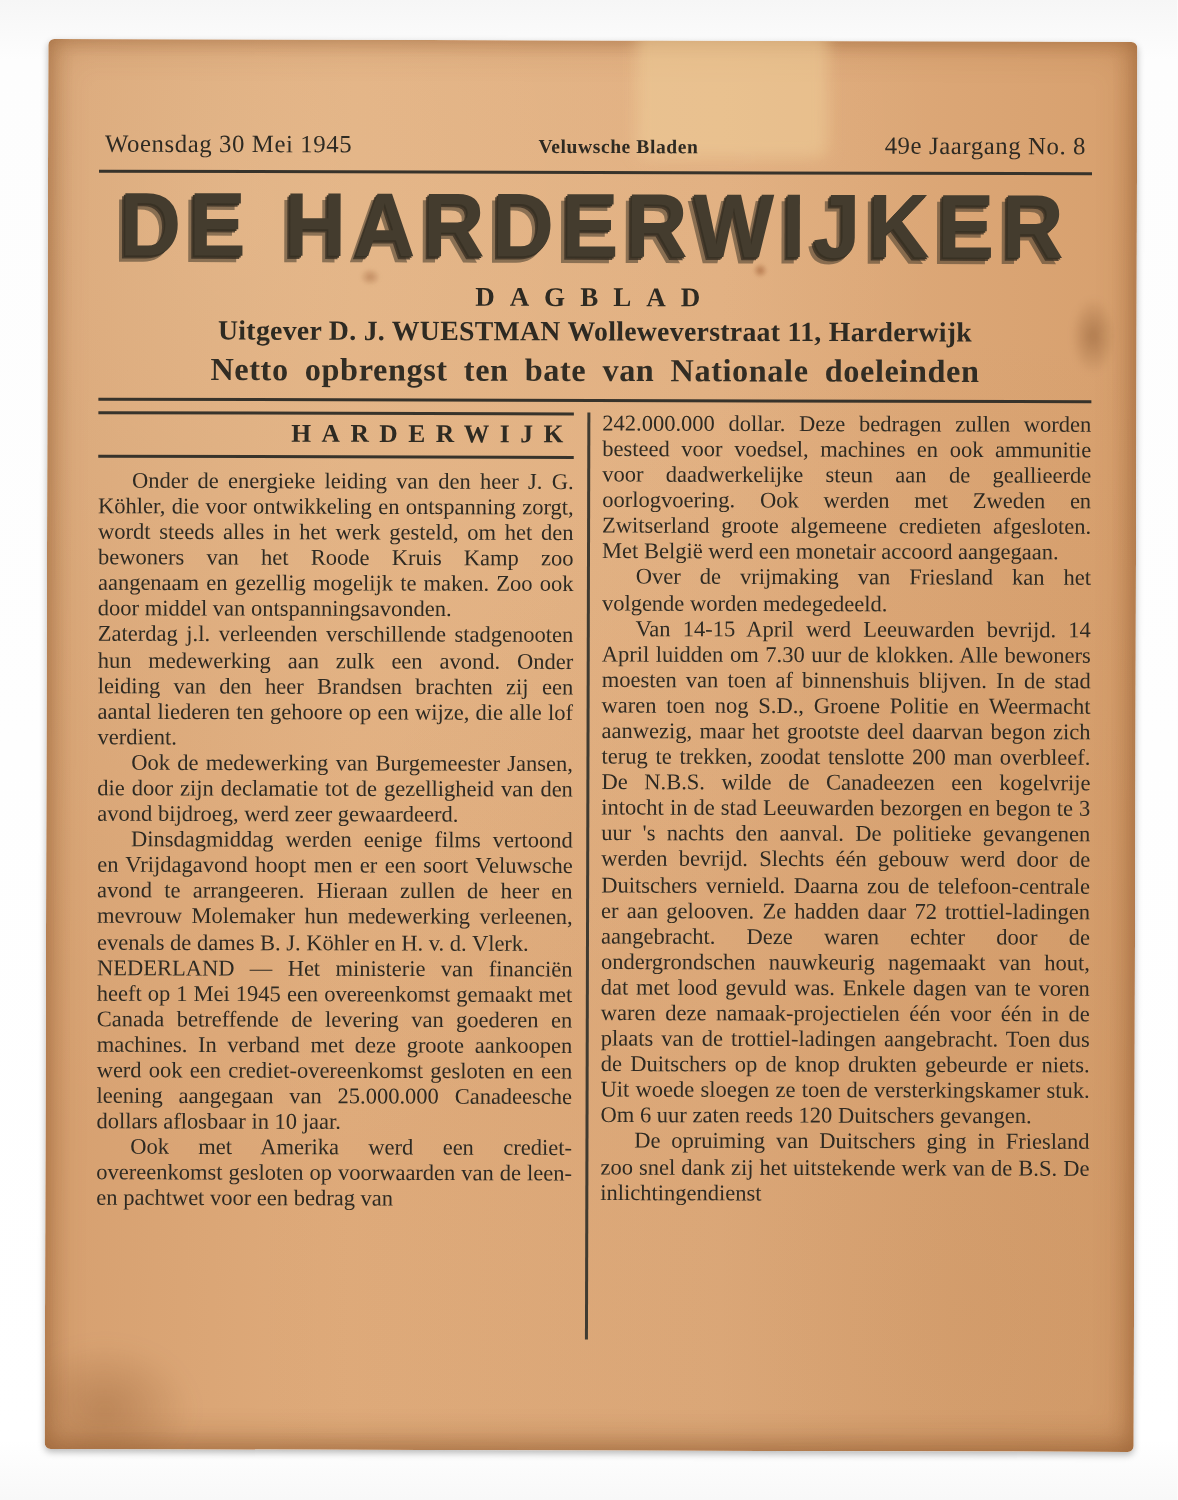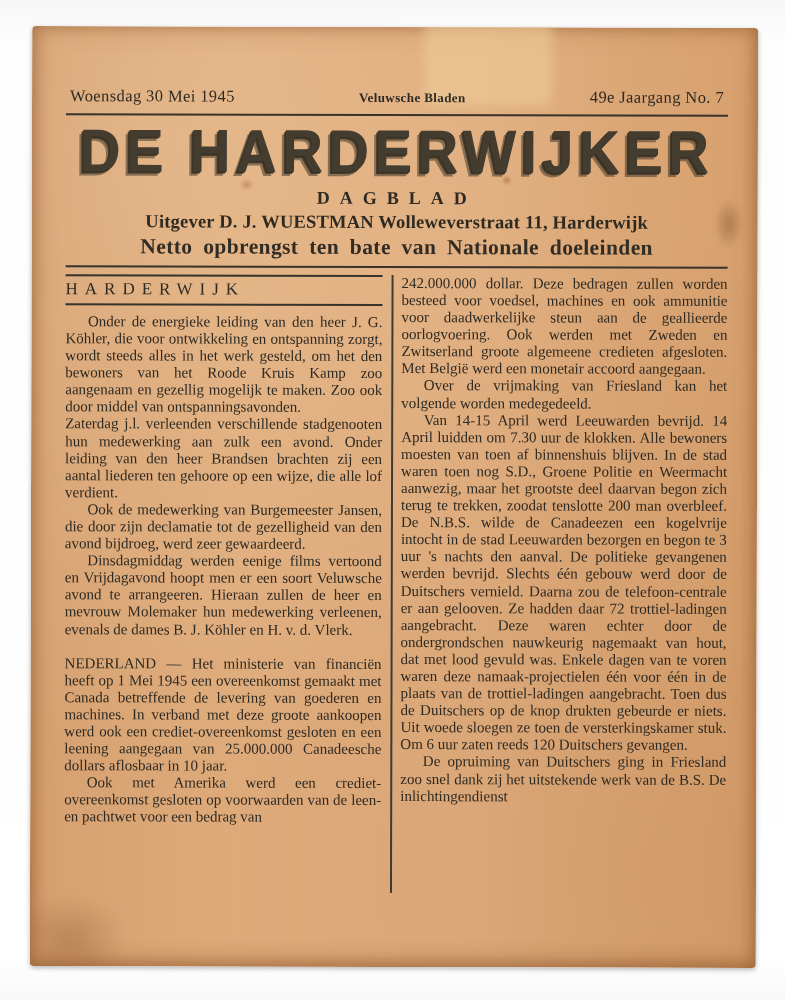--- a/index.html
+++ b/index.html
@@ -154,53 +154,54 @@
   .col-divider {
     width: 2px;
     height: 618px;
     background: #403b31;
     margin: 0 8px 0 9px;
     flex: none;
   }
   .section-header {
     border-top: 2px solid #37332b;
     border-bottom: 2px solid #37332b;
-    text-align: left;
+    text-align: right;
     font-size: 17px;
     letter-spacing: 7px;
     padding: 3px 0 4px 0;
     margin-bottom: 8px;
+    font-weight: bold;
   }
   .article p {
     margin: 0;
     font-size: 15px;
     line-height: 17.1px;
     text-align: justify;
     color: #2e2a22;
   }
   .article p.indent { text-indent: 1.5em; }
-  .article p.gap-top { margin-top: 17px; }
+  .article p.gap-top { }
 </style>
 </head>
 <body>
 
 <div class="scan-bg">
   <div class="paper">
     <div class="stain-tape"></div>
     <div class="stain-spot-a"></div>
     <div class="stain-spot-b"></div>
     <div class="stain-spot-c"></div>
     <div class="stain-corner"></div>
 
     <div class="content">
 
       <div class="dateline">
         <span class="date">Woensdag 30 Mei 1945</span>
         <span class="pub">Veluwsche Bladen</span>
-        <span class="edition">49e Jaargang No. 7</span>
+        <span class="edition">49e Jaargang No. 8</span>
       </div>
 
       <hr class="rule-top">
 
       <div class="masthead-title">DE HARDERWIJKER</div>
       <div class="masthead-sub">DAGBLAD</div>
       <div class="masthead-publisher">Uitgever D. J. WUESTMAN Wolleweverstraat 11, Harderwijk</div>
       <div class="masthead-tagline">Netto opbrengst ten bate van Nationale doeleinden</div>
 
       <hr class="rule-mid">

